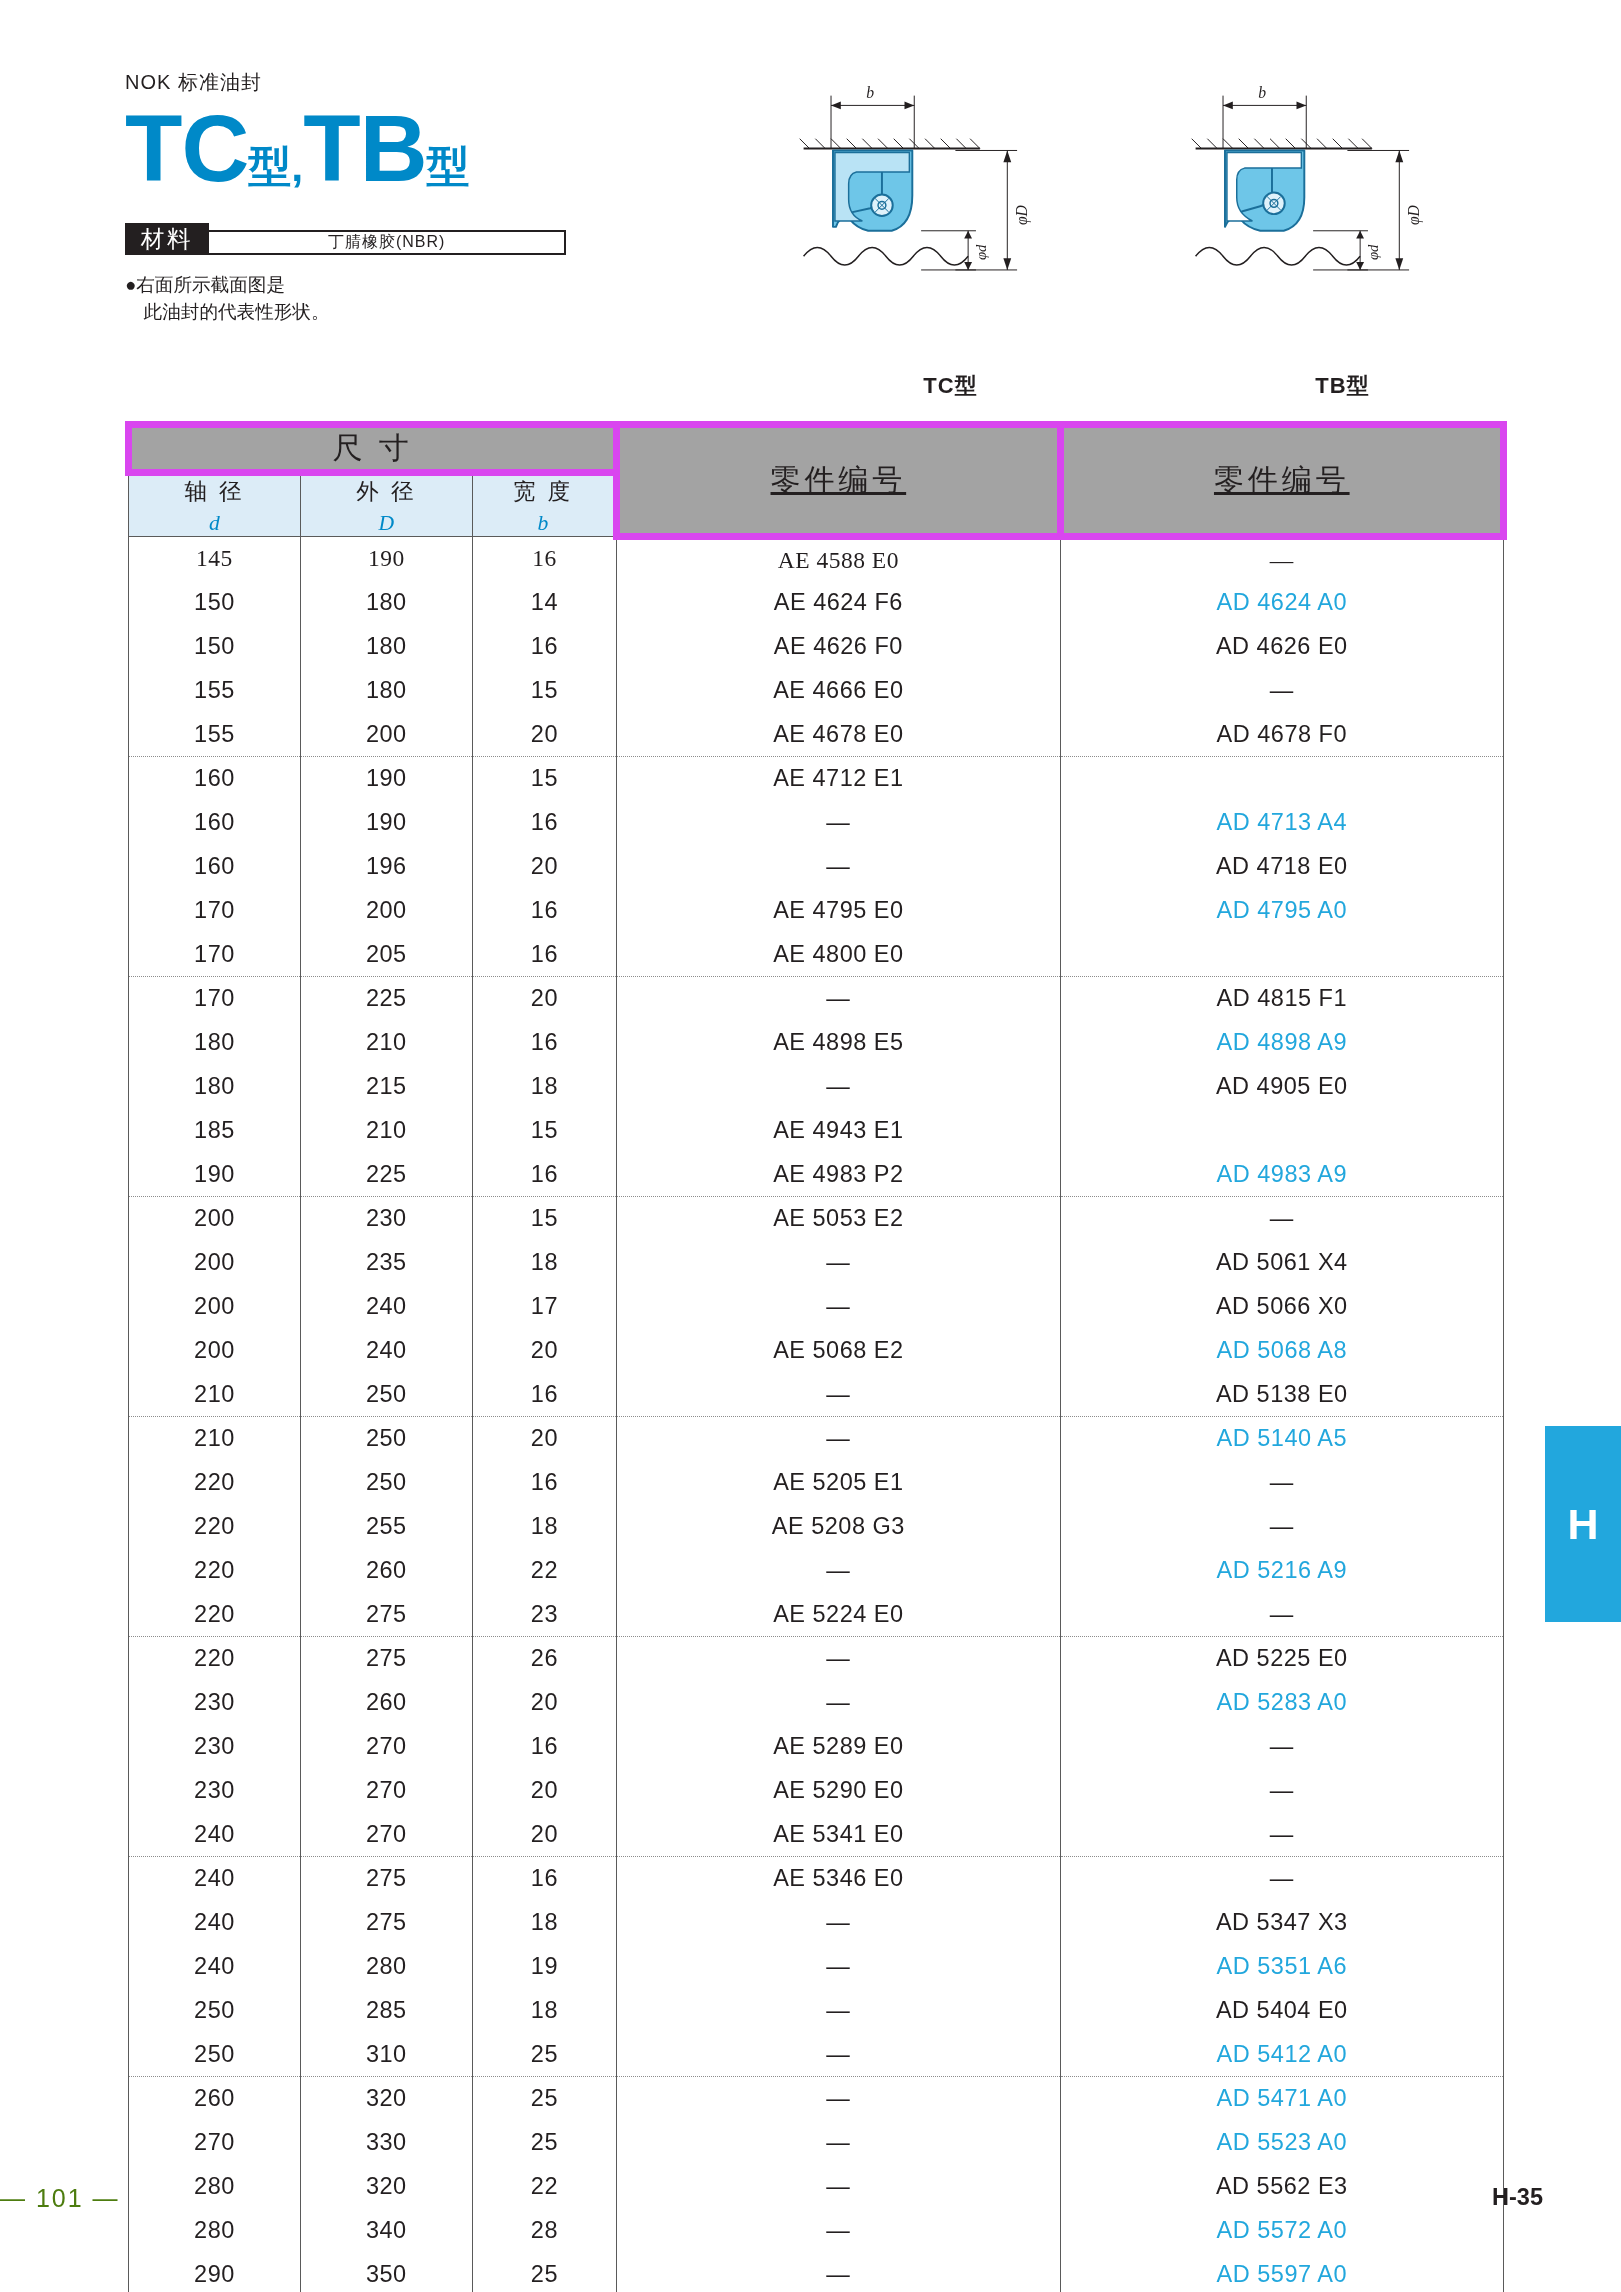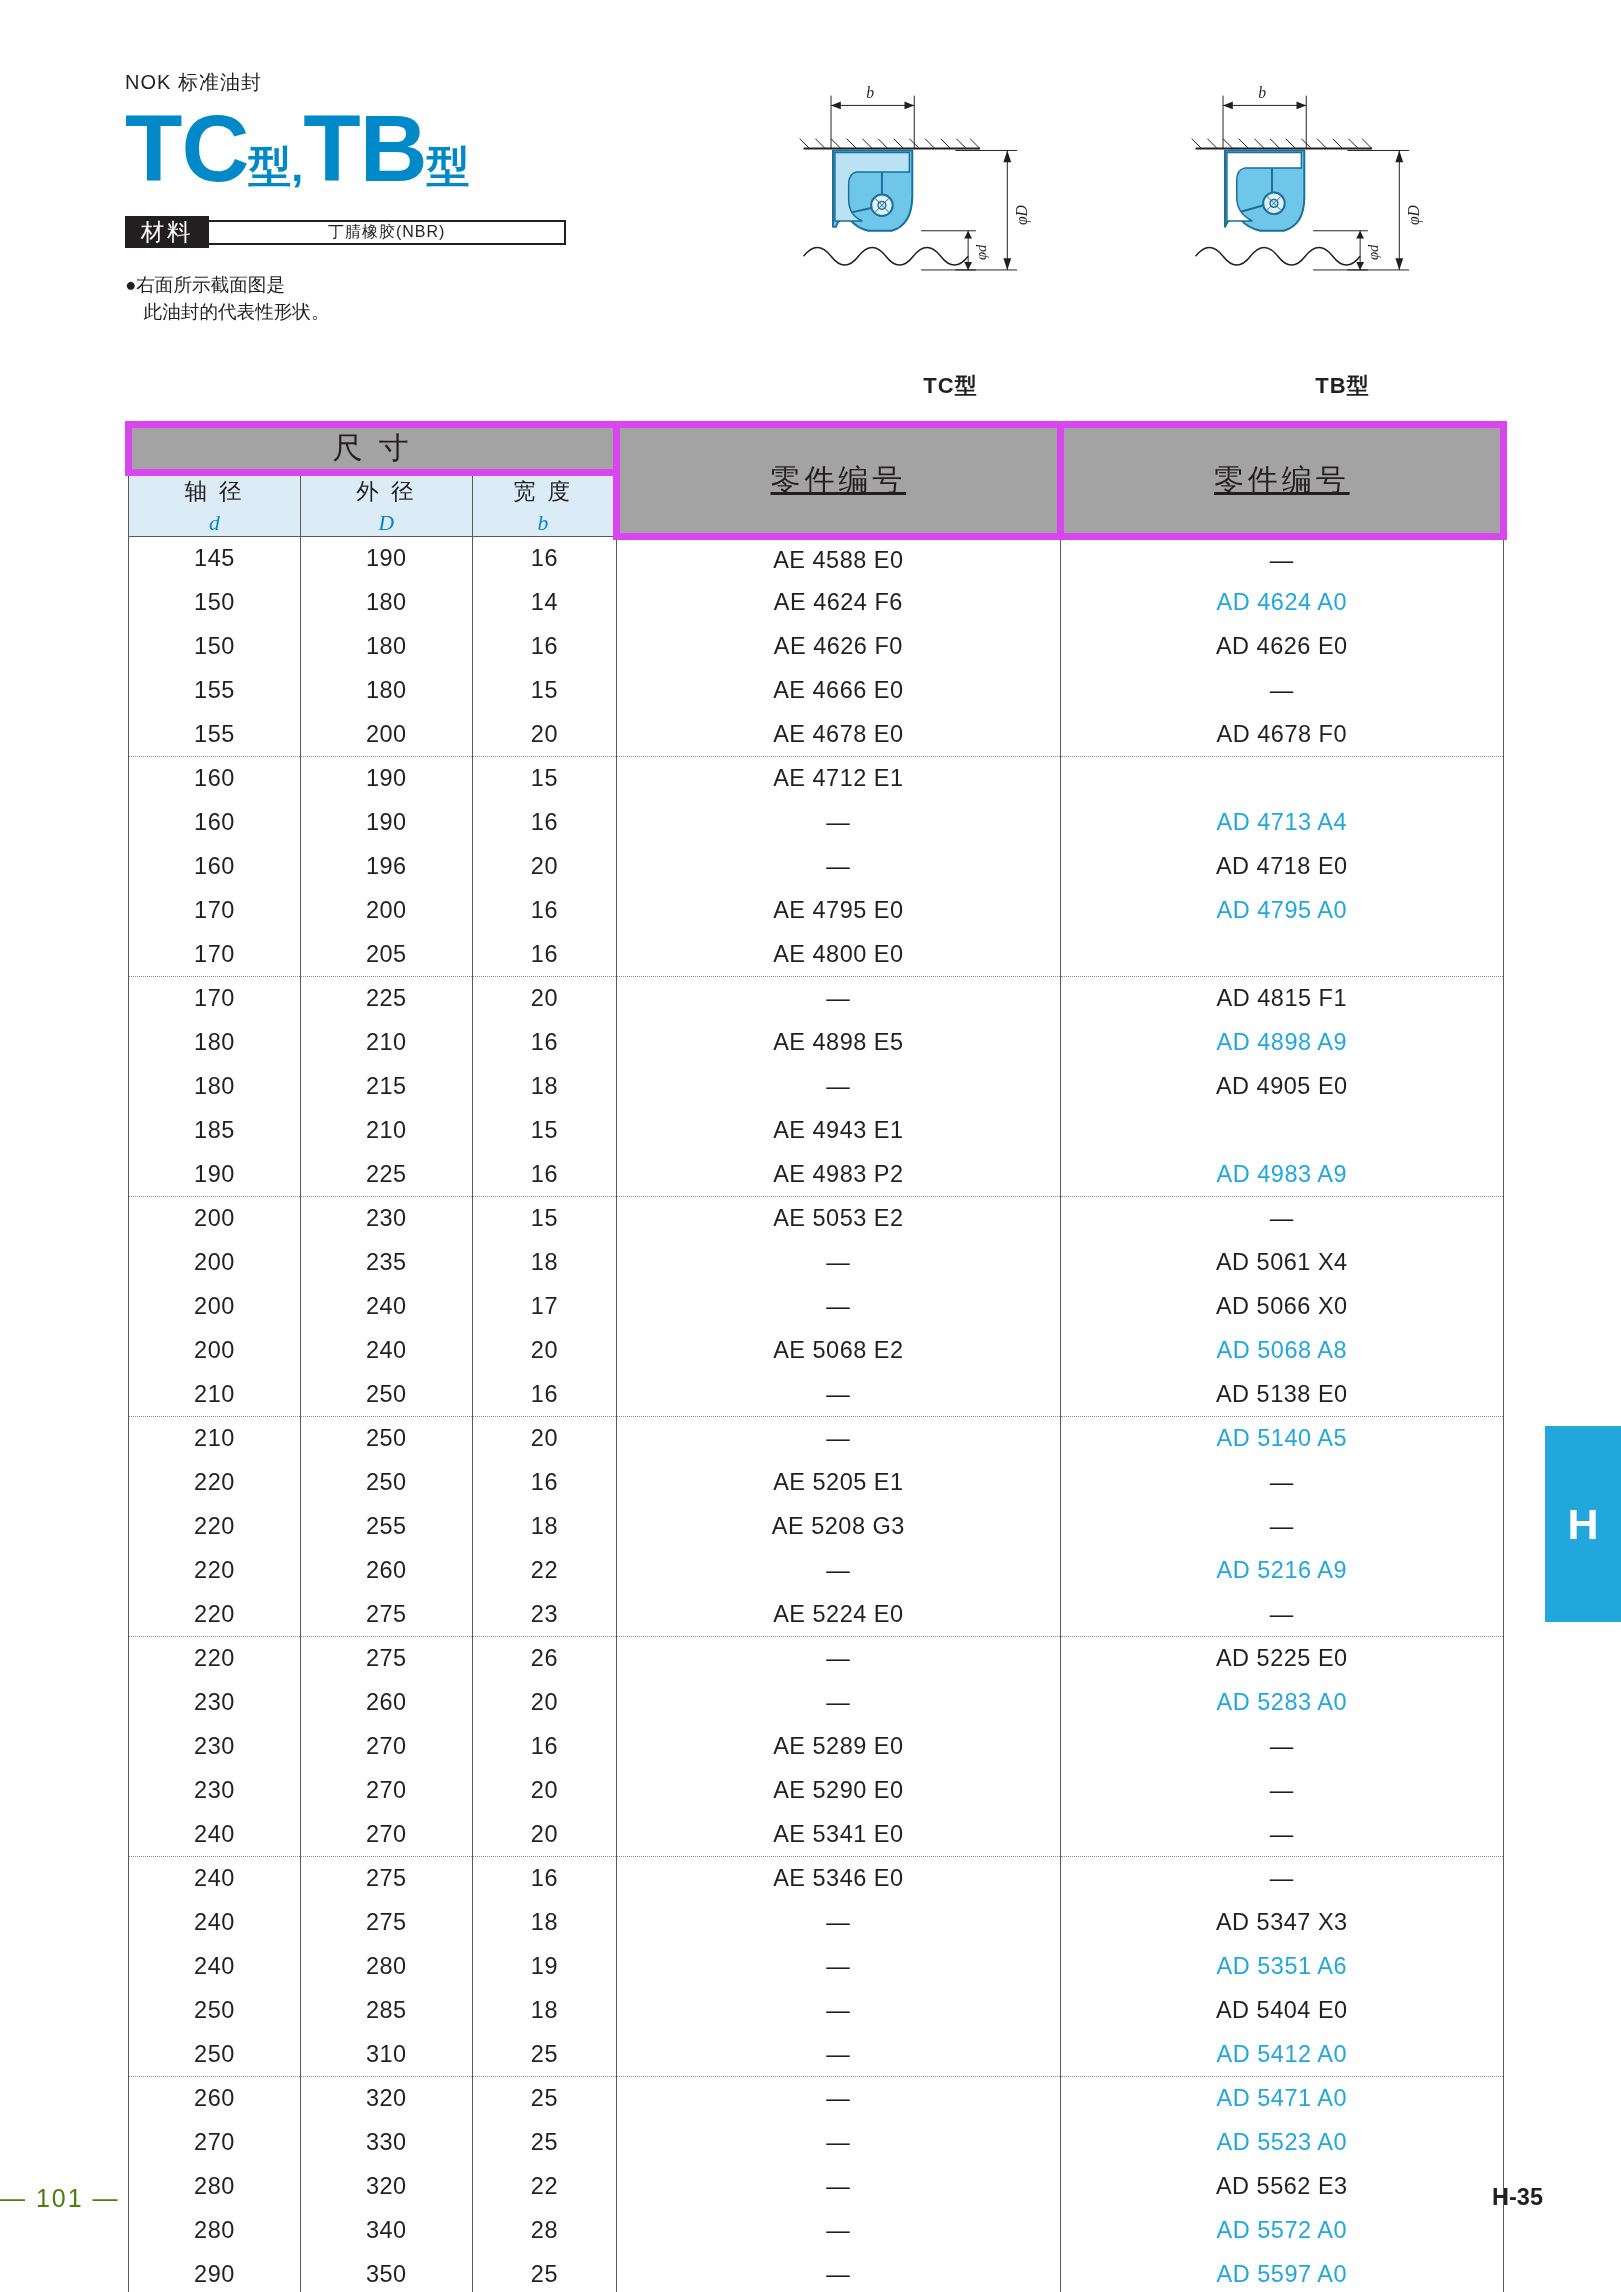--- a/index.html
+++ b/index.html
@@ -42,21 +42,21 @@
     white-space: nowrap;
     font-family: "Liberation Sans", sans-serif;
   }
   .big-title .sub {
     font-size: 43px;
     font-weight: bold;
     letter-spacing: 0;
   }
   .material-row {
     display: flex;
-    align-items: center;
+    align-items: flex-end;
     margin-top: 13.7px;
     width: 441px;
     height: 45px;
   }
   .material-label {
     background: #231f20;
     color: #ffffff;
     font-size: 23.5px;
     padding: 0 15.7px;
     display: flex;
@@ -165,20 +165,21 @@
     letter-spacing: 0.5px;
   }
   tbody tr.group-end td {
     border-bottom: 1px dotted #8c8c8c;
   }
   tbody tr:last-child td {
     border-bottom: 1px solid #5a5a5a;
   }
   tbody tr:first-child td {
     border-top: none;
+    font-family: Liberation Serif, serif;
   }
   .c-blue { color: #22a7dd; }
   .col-d { width: 12.5%; }
   .col-D { width: 12.5%; }
   .col-b { width: 10.5%; }
   .col-p1 { width: 32.25%; }
   .col-p2 { width: 32.25%; }
 
   
   .page-num {

